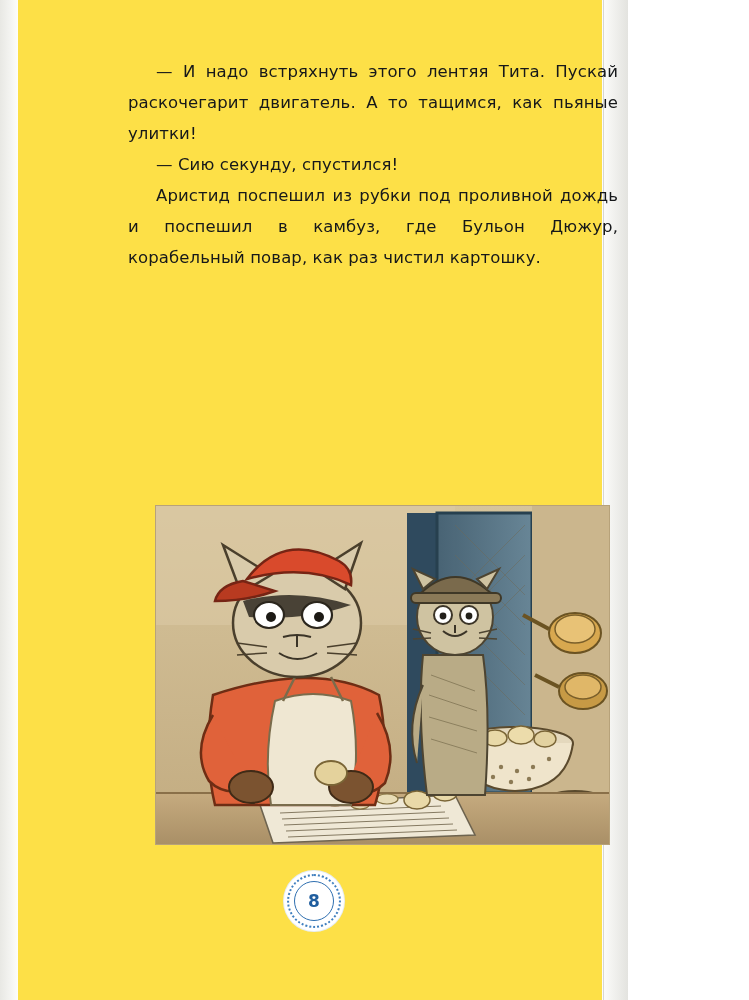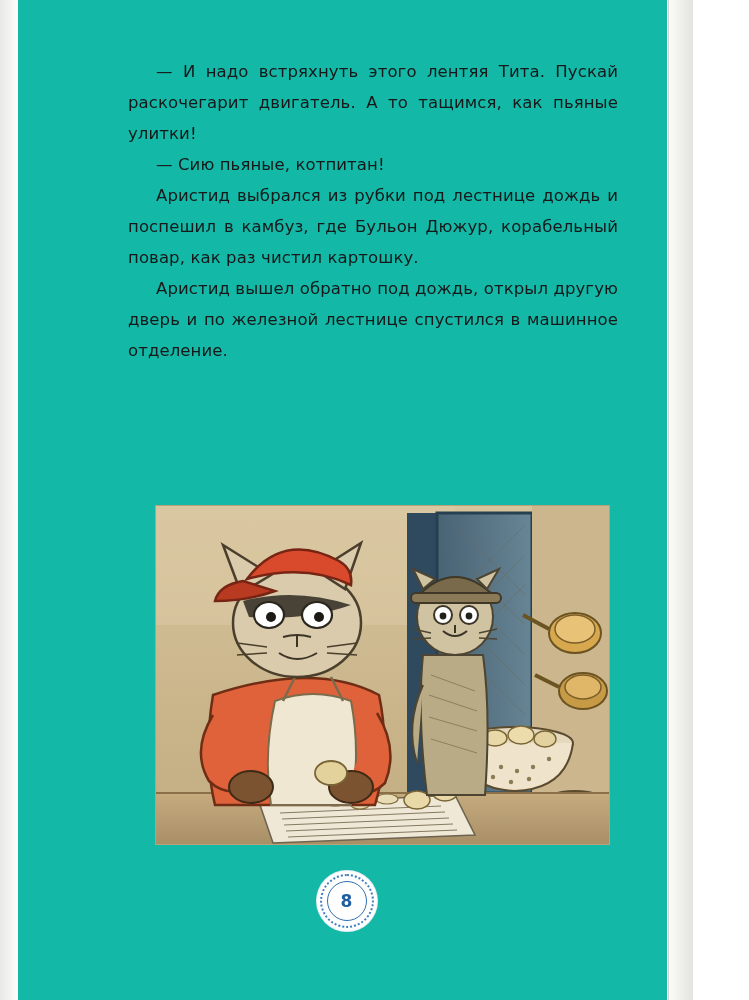--- a/index.html
+++ b/index.html
@@ -8,23 +8,23 @@
     background: #ffffff;
   }
   body {
     width: 749px;
     height: 1000px;
     overflow: hidden;
     font-family: "DejaVu Sans", sans-serif;
   }
   .page {
     position: relative;
-    width: 693px;
+    width: 628px;
     height: 1000px;
-    background: #14b8a6;
+    background: #fde047;
     box-sizing: border-box;
   }
   
   .edge-left {
     position: absolute;
     left: 0; top: 0;
     width: 18px; height: 1000px;
     background: linear-gradient(to right, #e8e8e4 0%, #fdfdfb 100%);
   }
   .edge-right {
@@ -105,23 +105,22 @@
 <body>
 
 <div class="page">
 
   <div class="edge-left"></div>
   <div class="edge-right"></div>
   <div class="spine-line"></div>
 
   <div class="text-block">
     <p class="para dash">— И надо встряхнуть этого лентяя Тита. Пускай раскочегарит двигатель. А то тащимся, как пьяные улитки!</p>
-    <p class="para dash">— Сию пьяные, котпитан!</p>
-    <p class="para">Аристид выбрался из рубки под лестнице дождь и поспешил в камбуз, где Бульон Дюжур, корабельный повар, как раз чистил картошку.</p>
-    <p class="para">Аристид вышел обратно под дождь, открыл другую дверь и по железной лестнице спустился в машинное отделение.</p>
+    <p class="para dash">— Сию секунду, спустился!</p>
+    <p class="para">Аристид поспешил из рубки под проливной дождь и поспешил в камбуз, где Бульон Дюжур, корабельный повар, как раз чистил картошку.</p>
   </div>
 
   <div class="illustration">
     <svg width="455" height="340" viewBox="0 0 455 340" xmlns="http://www.w3.org/2000/svg">
       <defs>
         <linearGradient id="wallgrad" x1="0" y1="0" x2="0" y2="1">
           <stop offset="0%" stop-color="#d6c49c"></stop>
           <stop offset="100%" stop-color="#c2ab80"></stop>
         </linearGradient>
         <linearGradient id="doorgrad" x1="0" y1="0" x2="1" y2="0">

